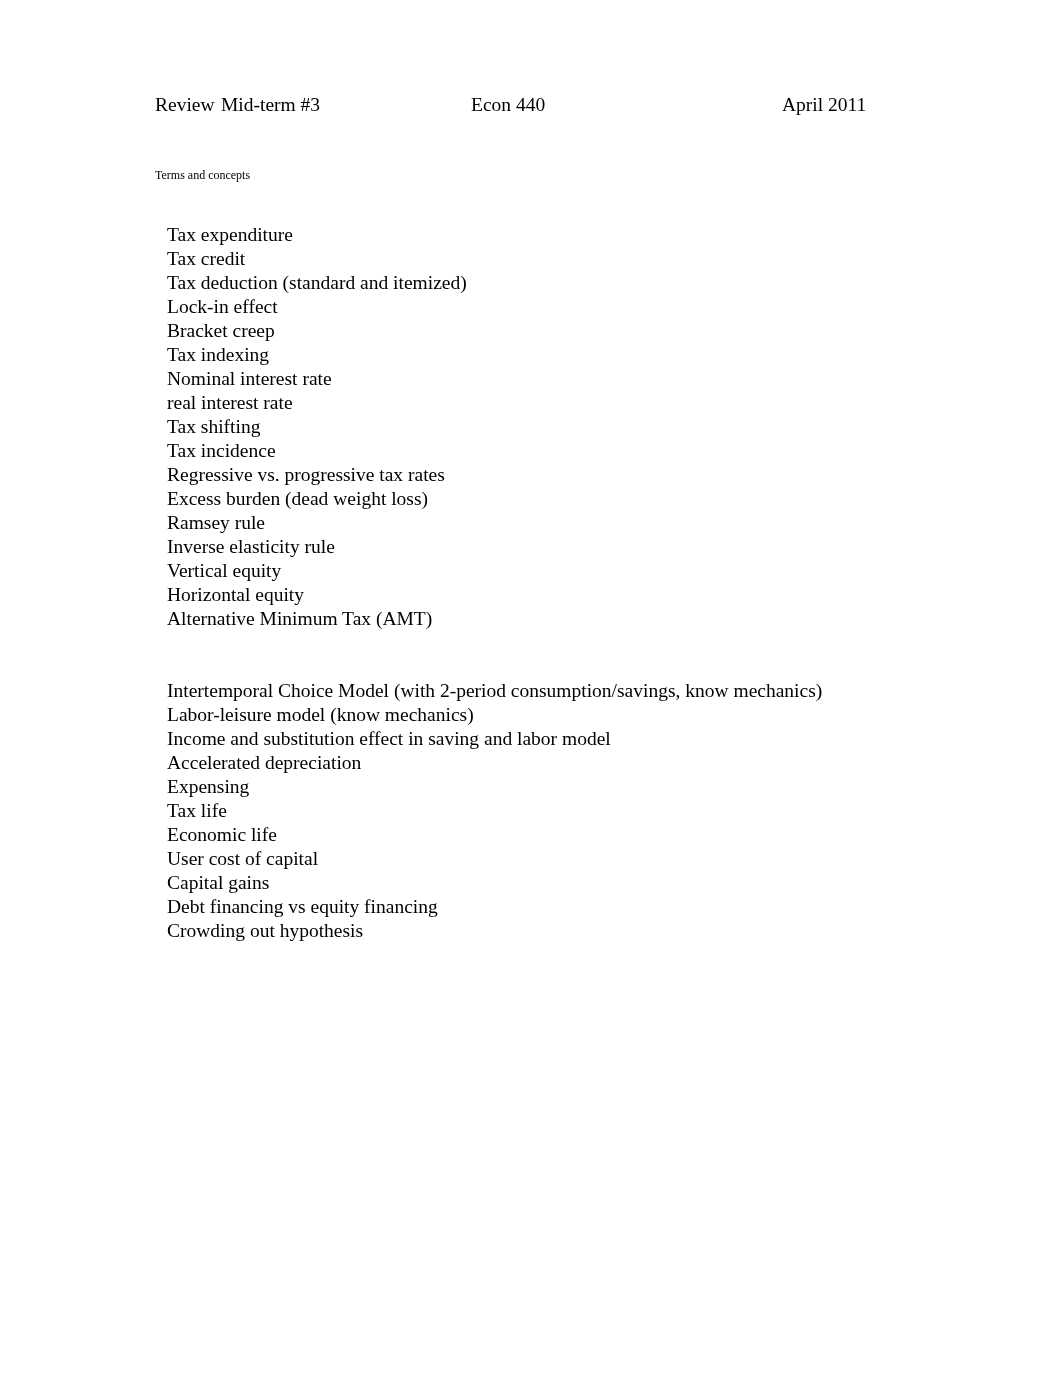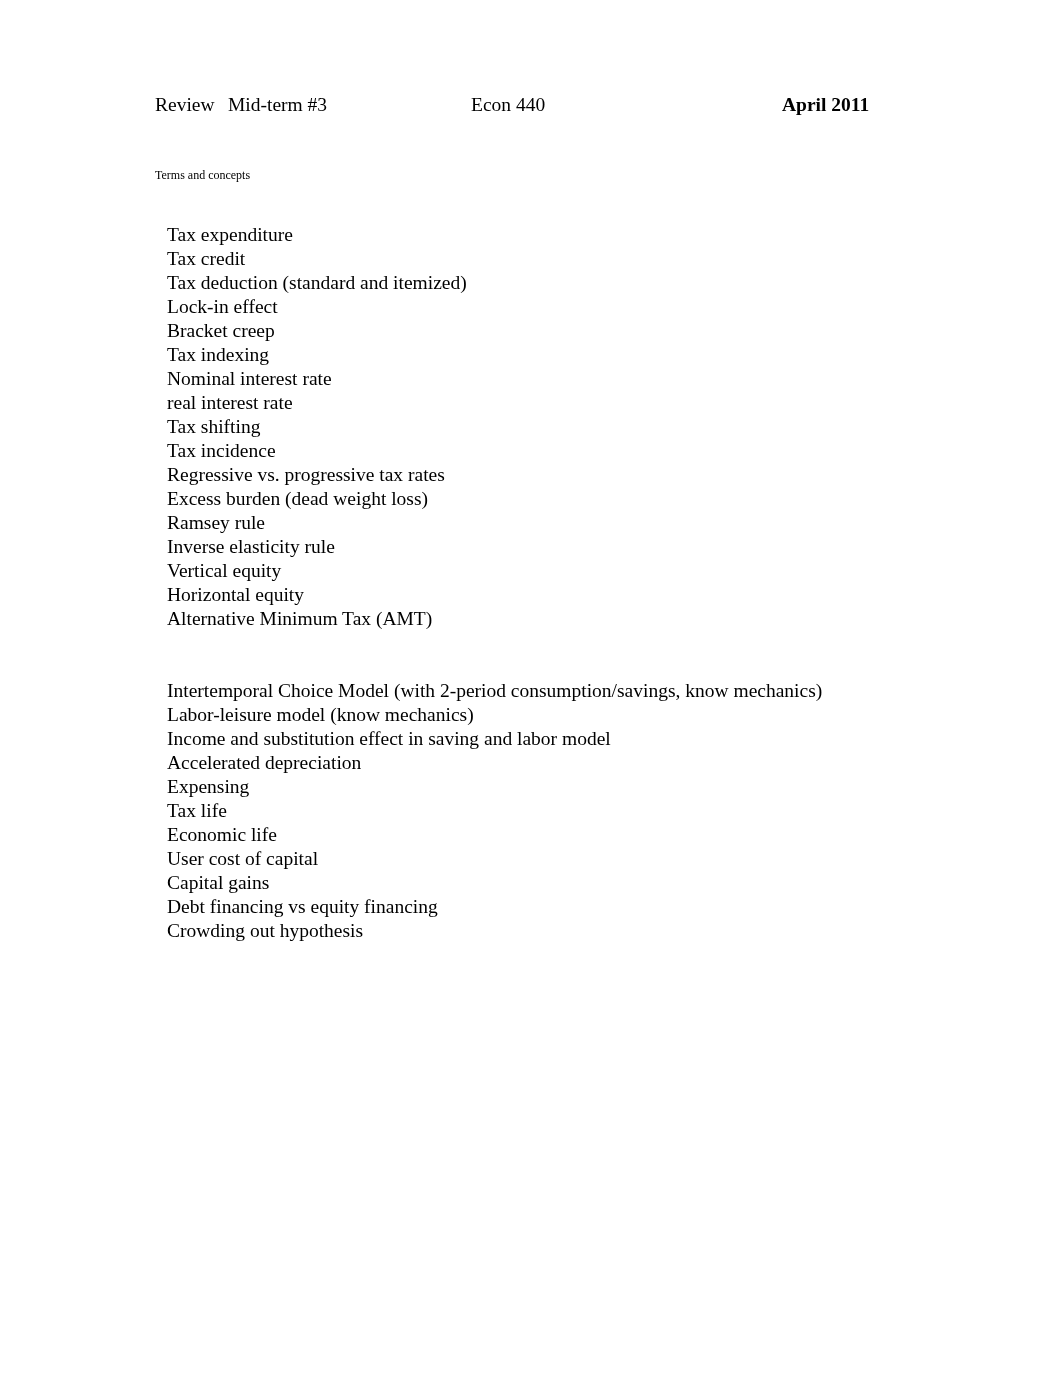--- a/index.html
+++ b/index.html
@@ -30,23 +30,23 @@
     height: 26px;
     font-size: 19.5px;
     line-height: 26px;
     white-space: nowrap;
   }
   .header-line .h-col {
     position: absolute;
     top: 0;
   }
   .h-review   { left: 0px; }
-  .h-midterm  { left: 73px; text-align: center; }
+  .h-midterm  { left: 66px; text-align: center; }
   .h-course   { left: 316px; }
-  .h-date     { left: 627px; font-weight: bold; }
+  .h-date     { left: 627px; }
 
   .spacer-lg { height: 45px; }
   .spacer-sm { height: 24px; }
 
   .term-list {
     list-style: none;
     margin: 12px;
     padding: 0;
   }
   .term-list li {

